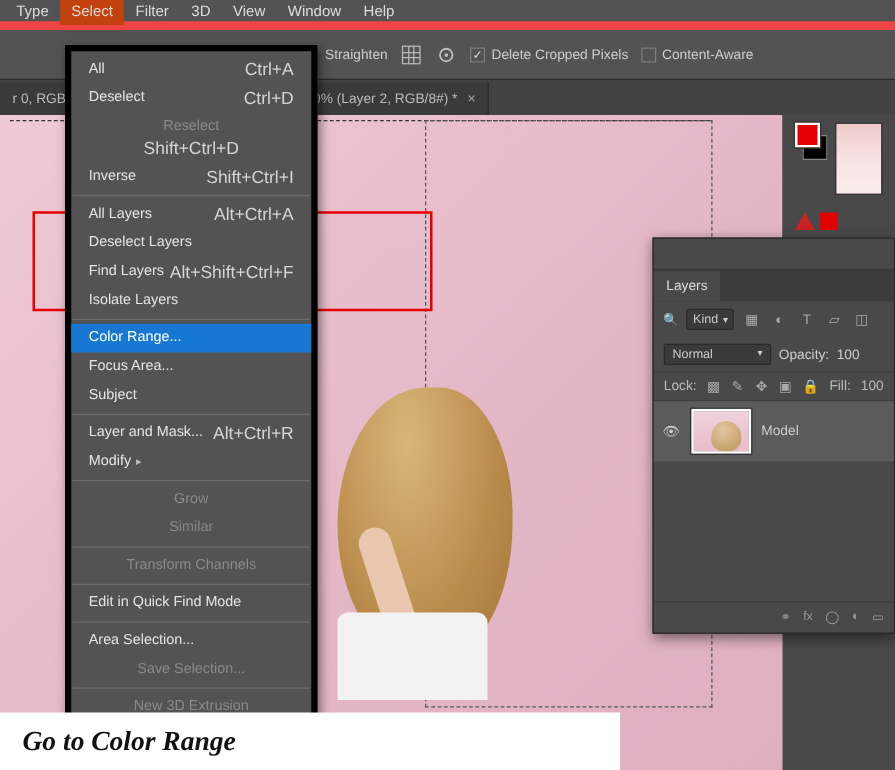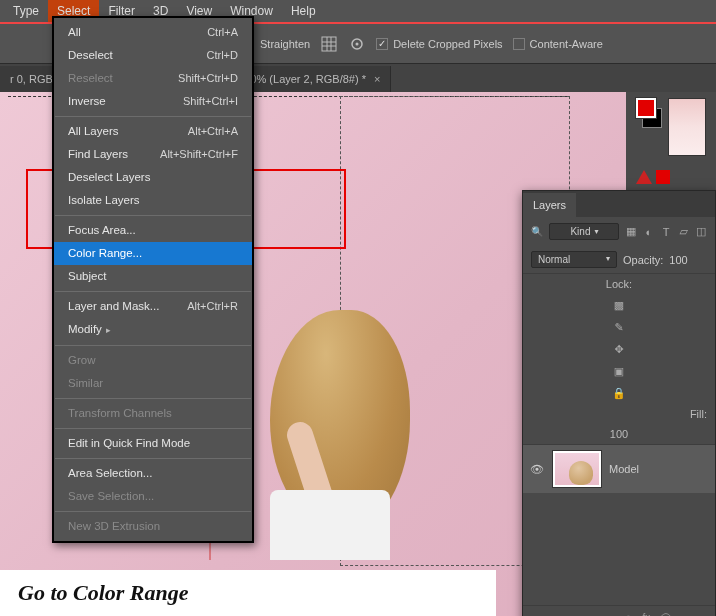--- a/index.html
+++ b/index.html
@@ -1,36 +1,36 @@
 <!DOCTYPE html>
 <html><head>
 <meta charset="utf-8">
 <style>
   * { box-sizing: border-box; margin: 0; padding: 0; font-family: "Segoe UI", Tahoma, sans-serif; }
   body { width: 716px; height: 616px; background: #e8bcc9; overflow: hidden; position: relative; }
-  .menubar { position: absolute; top: 0; left: 0; right: 0; height: 24px; background: #535353; border-bottom: 2px solid #ef4444; display: flex; align-items: center; padding-left: 4px; z-index: 20; }
+  .menubar { position: absolute; top: 0; left: 0; right: 0; height: 24px; background: #535353; border-bottom: 7px solid #ef4444; display: flex; align-items: center; padding-left: 4px; z-index: 20; }
   .menubar-item { color: #ddd; font-size: 12px; padding: 4px 9px; cursor: default; }
   .menubar-item.open { background: #c2410c; }
   .options-bar { position: absolute; top: 24px; left: 0; right: 0; height: 40px; background: #535353; border-bottom: 1px solid #2b2b2b; display: flex; align-items: center; gap: 10px; padding-left: 260px; color: #ccc; font-size: 11px; z-index: 10; }
   .options-bar .ico { width: 18px; height: 18px; display: inline-flex; align-items: center; justify-content: center; }
   .chk-wrap { display:flex; align-items:center; gap:5px; }
   .chk { width:12px;height:12px;border:1px solid #7d7d7d; display:inline-flex;align-items:center;justify-content:center;font-size:10px;color:#ddd;}
   .tabstrip { position: absolute; top: 64px; left: 0; right: 0; height: 28px; background: #434343; display: flex; align-items: flex-end; color: #bbb; font-size: 11px; z-index: 9; }
   .doc-tab { padding: 6px 10px 6px 10px; background: #3a3a3a; border-right: 1px solid #2b2b2b; display: flex; align-items: center; gap: 8px; height: 26px; margin-top:2px; }
   .doc-tab:first-child { margin-left: 0; }
   .doc-tab .x { font-size: 11px; color: #aaa; }
   .canvas { position: absolute; top: 92px; left: 0; right: 90px; bottom: 0; background: #e8c0cf; }
   .canvas::before { content:""; position:absolute; inset:0; background: linear-gradient(135deg, #efc9d6 0%, #e3b6c6 60%, #dfafc0 100%); }
   .marching { position:absolute; left:8px; top:96px; width:560px; height:8px; border-top:1px dashed #333; }
   .sel-rect { position:absolute; left:340px; top:96px; width:230px; height:470px; border:1px dashed #555; pointer-events:none;}
-  .dropdown { position: absolute; top: 16px; left: 52px; width: 202px; background: #535353; border: 2px solid #000000; box-shadow: 2px 3px 8px rgba(0,0,0,.5); z-index: 30; padding: 3px 0; }
+  .dropdown { position: absolute; top: 36px; left: 52px; width: 202px; background: #535353; border: 5px solid #000000; box-shadow: 2px 3px 8px rgba(0,0,0,.5); z-index: 30; padding: 3px 0; }
   .dd-item { display: flex; justify-content: space-between; align-items: center; font-size: 11.5px; color: #e5e5e5; padding: 3px 14px; line-height: 17px; cursor: default; }
-  .dd-item.disabled { color: #8a8a8a; }
+  .dd-item.disabled { color: #8a8a8a; flex-direction: column; }
   .dd-item.hl { background: #1778d1; color: #fff; }
-  .dd-item .sc { color: #d5d5d5; font-size: 11px; }
+  .dd-item .sc { color: #d5d5d5; font-size: 14px; }
   .dd-item.hl .sc { color:#fff; }
   .dd-sep { height: 1px; background: #6c6c6c; margin: 3px 1px; }
   .submenu-arrow::after { content: "▸"; font-size: 9px; margin-left: 4px; color:#bbb; }
   .red-box { position: absolute; left: 26px; top: 169px; width: 320px; height: 80px; border: 2px solid #e60000; z-index: 25; pointer-events:none; }
   .arrow-svg { position:absolute; left:200px; top:200px; z-index:26; pointer-events:none;}
   .caption-bar { position:absolute; left:0; bottom:0; right:220px; height:46px; background:#fff; display:flex; align-items:center; padding-left:18px; z-index:40; }
   .caption-bar span { font-size:22px; font-weight:700; color:#111; font-style:italic; font-family: Georgia, "Times New Roman", serif;}
   
   .right-cluster { position:absolute; right:0; top:64px; width:90px; bottom:0; background:#494949; z-index:5; }
   .right-top { position:absolute; right:0; top:64px; width:90px; height:130px; background:#494949; z-index:6; }
@@ -38,28 +38,28 @@
   .panel-tab { color:#bbb; font-size:11px; padding:5px 8px; }
   .swatches { padding:10px; display:flex; gap:6px; flex-direction:row; }
   .sw-pair { position:relative; width:30px; height:30px; }
   .sw-fg { position:absolute; top:0; left:0; width:20px;height:20px; background:#e20000; border:2px solid #fff; outline:1px solid #333; }
   .sw-bg { position:absolute; bottom:0; right:0; width:20px;height:20px; background:#000; border:1px solid #888;}
   .gradient { width:44px; height:58px; background:linear-gradient(180deg,#efcaca,#f7e2e2,#fbeded); border:1px solid #333; }
   .mini-sw { display:flex; gap:4px; padding:4px 10px; }
   .mini-sw .c { width:14px;height:14px; }
   
   .layers-panel { position:absolute; right:0; top:190px; width:194px; background:#494949; border:1px solid #272727; box-shadow:0 3px 10px rgba(0,0,0,.5); z-index:35; color:#ccc; font-size:11px; }
-  .lp-head { display:flex; background:#3b3b3b; height:26px; align-items:flex-end; }
+  .lp-head { display:flex; background:#3b3b3b; height:26px; align-items:flex-end;margin-top:24px; }
   .lp-tab { padding:6px 10px; color:#ddd; background:#494949; font-size:11px; }
   .lp-row { display:flex; align-items:center; gap:6px; padding:5px 8px; border-bottom:1px solid #3d3d3d; }
   .lp-filter { display:flex; align-items:center; gap:6px; padding:6px 8px; }
-  .lp-filter .sel { background:#3a3a3a; border:1px solid #2a2a2a; padding:2px 20px; font-size:10px; border-radius:2px; display:flex; align-items:center; gap:4px;}
+  .lp-filter .sel { background:#3a3a3a; border:1px solid #2a2a2a; padding:2px 4px; font-size:10px; border-radius:2px; display:flex; align-items:center; gap:4px;}
   .lp-filter .fi { width:16px;height:16px; display:flex;align-items:center;justify-content:center; color:#aaa; }
   .lp-blend .sel { background:#3a3a3a; border:1px solid #2a2a2a; padding:2px 6px; font-size:10px; width:86px; display:flex; justify-content:space-between; align-items:flex-start; border-radius:2px;}
-  .lp-lock { display:flex; align-items:center; gap:8px; padding:4px 8px; color:#bbb; border-bottom:1px solid #3d3d3d;flex-direction:column;}
+  .lp-lock { display:flex; align-items:center; gap:8px; padding:4px 8px; color:#bbb; border-bottom:1px solid #3d3d3d;}
   .lp-lock .li { width:14px; height:14px; display:flex; align-items:center; justify-content:center; color:#aaa;}
   .layer-list { min-height:160px; }
   .layer-row { display:flex; align-items:center; gap:8px; padding:6px; }
   .layer-row.sel { background:#5b5b5b; }
   .eye { width:16px; color:#ccc; text-align:center; }
   .thumb { width:48px;height:36px; background:linear-gradient(#f1d1de,#e9bcc9); border:2px solid #fff; outline:1px solid #333; position:relative;}
   .thumb::after{content:"";position:absolute;right:6px;top:8px;width:24px;height:24px;background:radial-gradient(circle at 40% 30%, #e2c6a2, #c9a36e 70%);border-radius:50% 50% 40% 40%;}
   .lp-foot { display:flex; justify-content:flex-end; gap:10px; padding:6px 8px; border-top:1px solid #3d3d3d; color:#999; }
   .lp-foot span { font-size:10px; }
   
@@ -148,38 +148,38 @@
     <div class="dd-item">
       <span>Inverse</span>
       <span class="sc">Shift+Ctrl+I</span>
     </div>
     <div class="dd-sep"></div>
     <div class="dd-item">
       <span>All Layers</span>
       <span class="sc">Alt+Ctrl+A</span>
     </div>
     <div class="dd-item">
+      <span>Deselect Layers</span>
+      <span class="sc"></span>
+    </div>
+    <div class="dd-item">
       <span>Find Layers</span>
       <span class="sc">Alt+Shift+Ctrl+F</span>
     </div>
     <div class="dd-item">
-      <span>Deselect Layers</span>
-      <span class="sc"></span>
-    </div>
-    <div class="dd-item">
       <span>Isolate Layers</span>
       <span class="sc"></span>
     </div>
     <div class="dd-sep"></div>
-    <div class="dd-item">
-      <span>Focus Area...</span>
-      <span class="sc"></span>
-    </div>
     <div class="dd-item hl">
       <span>Color Range...</span>
+      <span class="sc"></span>
+    </div>
+    <div class="dd-item">
+      <span>Focus Area...</span>
       <span class="sc"></span>
     </div>
     <div class="dd-item">
       <span>Subject</span>
       <span class="sc"></span>
     </div>
     <div class="dd-sep"></div>
     <div class="dd-item">
       <span>Layer and Mask...</span>
       <span class="sc">Alt+Ctrl+R</span>

